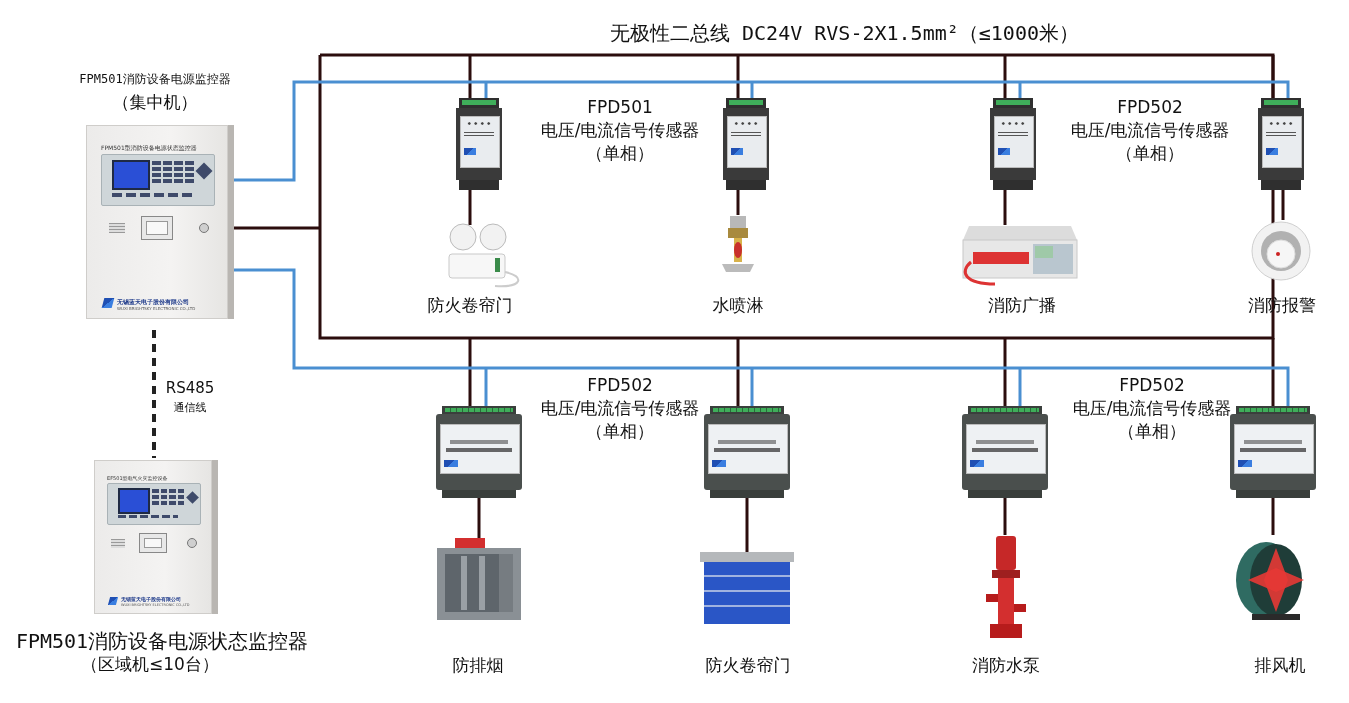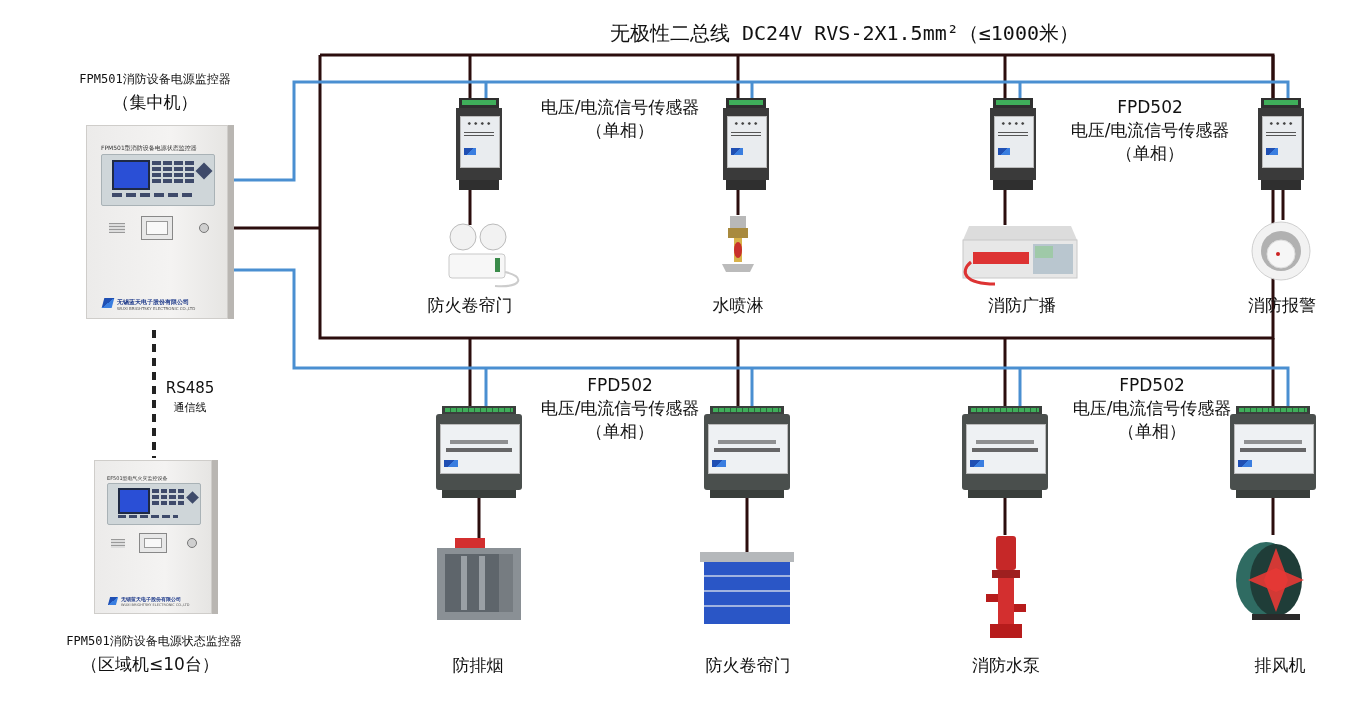--- a/index.html
+++ b/index.html
@@ -156,24 +156,25 @@
     <div style="position:absolute;left:10px;top:31px;width:60px;height:3px;background:repeating-linear-gradient(90deg,#3e4a6a 0 8px,transparent 8px 11px);"></div>
   </div>
   <div class="vent" style="left:16px;top:78px;width:14px;height:9px;"></div>
   <div class="printer" style="left:44px;top:72px;width:26px;height:18px;"></div>
   <div class="lock" style="left:92px;top:77px;"></div>
   <div class="logo-mark" style="left:14px;top:136px;width:8px;height:8px;"></div>
   <div class="brand" style="left:26px;top:135px;font-size:5px;">无锡蓝天电子股份有限公司</div>
   <div class="brand-sub" style="left:26px;top:142px;font-size:3.5px;">WUXI BRIGHTSKY ELECTRONIC CO.,LTD</div>
 </div>
 
-<div class="label mono" style="left:4px;top:630px;width:300px;font-size:12px;">FPM501消防设备电源状态监控器</div>
+<div class="label mono" style="left:12px;top:630px;width:300px;font-size:20px;">FPM501消防设备电源状态监控器</div>
 <div class="label" style="left:0px;top:653px;width:300px;">（区域机≤10台）</div>
 
 <div class="label" style="left:510px;top:96px;width:220px;">
+  <div>FPD501</div>
   <div>电压/电流信号传感器</div>
   <div>（单相）</div>
 </div>
 <div class="label" style="left:1040px;top:96px;width:220px;">
   <div>FPD502</div>
   <div>电压/电流信号传感器</div>
   <div>（单相）</div>
 </div>
 <div class="label" style="left:510px;top:374px;width:220px;">
   <div>FPD502</div>

